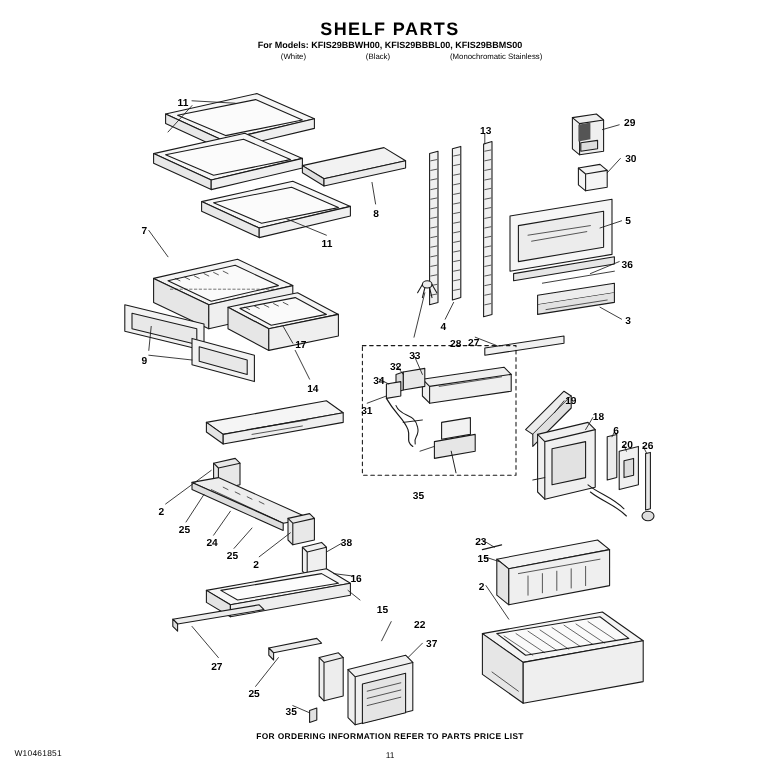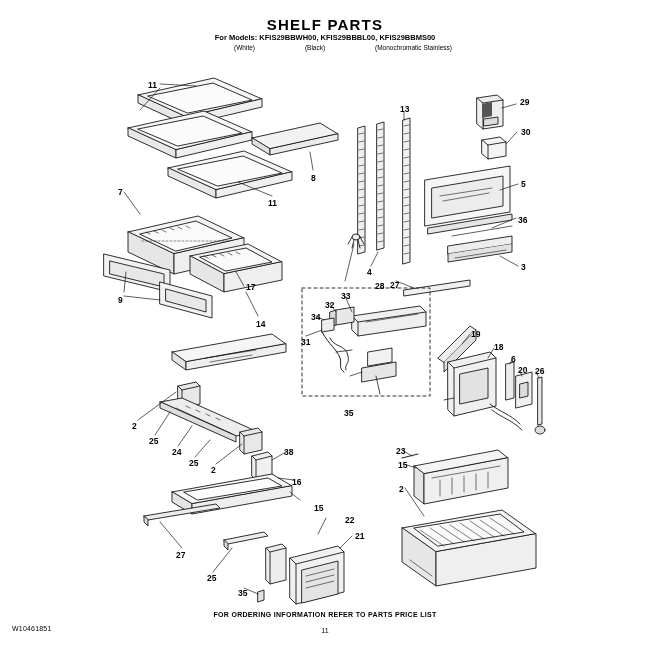--- a/index.html
+++ b/index.html
@@ -413,17 +413,17 @@
       <div class="callout" style="left: 189px; top: 459px;">25</div>
       <div class="callout" style="left: 211px; top: 466px;">2</div>
       <div class="callout" style="left: 284px; top: 448px;">38</div>
       <div class="callout" style="left: 292px; top: 478px;">16</div>
       <div class="callout" style="left: 303px; top: 504px; margin-left: 11px;">15</div>
       <div class="callout" style="left: 396px; top: 447px;">23</div>
       <div class="callout" style="left: 398px; top: 461px;">15</div>
       <div class="callout" style="left: 399px; top: 485px;">2</div>
       <div class="callout" style="left: 176px; top: 551px;">27</div>
       <div class="callout" style="left: 321px; top: 516px; margin-left: 24px;">22</div>
-      <div class="callout" style="left: 355px; top: 532px;">21</div>
+      <div class="callout" style="left: 355px; top: 532px;">37</div>
       <div class="callout" style="left: 207px; top: 574px;">25</div>
       <div class="callout" style="left: 238px; top: 589px;">35</div>
     </div>
 </div>
 
 </body></html>

